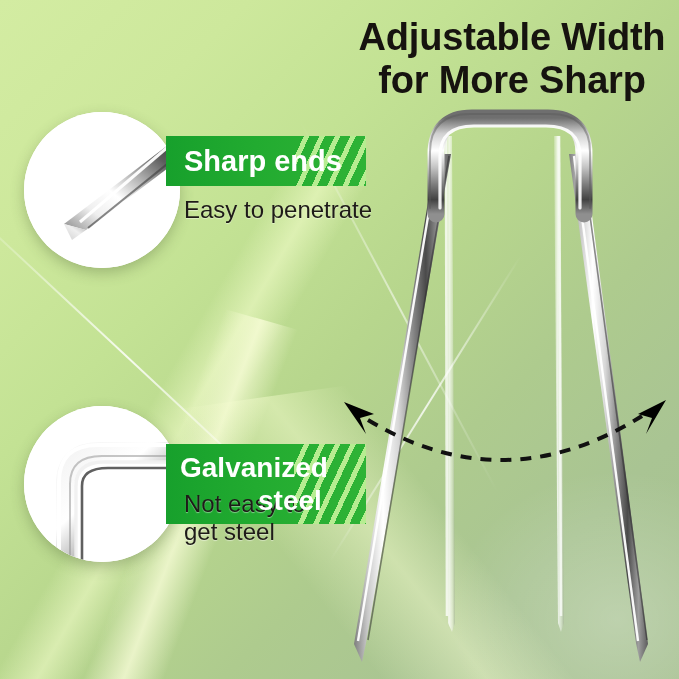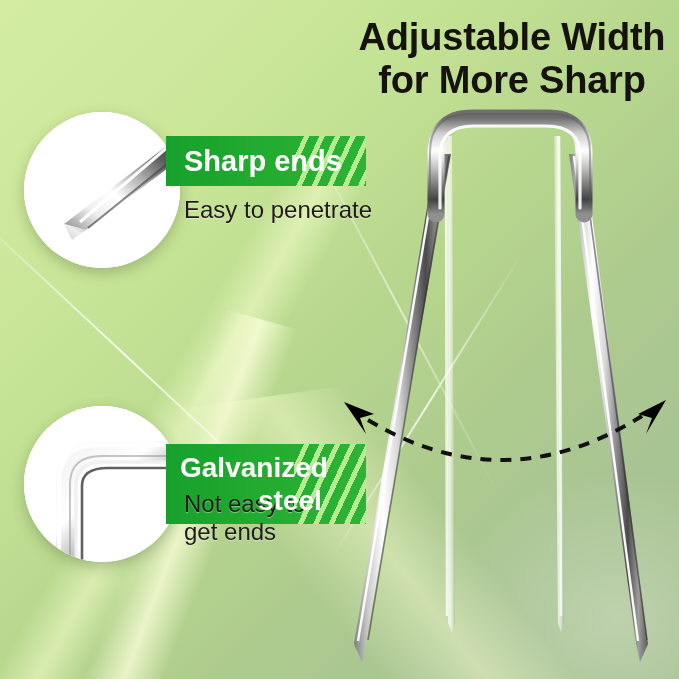--- a/index.html
+++ b/index.html
@@ -236,16 +236,16 @@
   <div class="banner" id="banner-galv">
     <div class="stripes"></div>
     <div class="btext">
       <span>Galvanized</span>
       <span class="gl2">steel</span>
     </div>
   </div>
 
   <div class="subtext" id="sub-galv">
     <span>Not easy to</span>
-    <span>get ends</span>
+    <span>get steel</span>
   </div>
 
 </div>
 
 </body></html>

